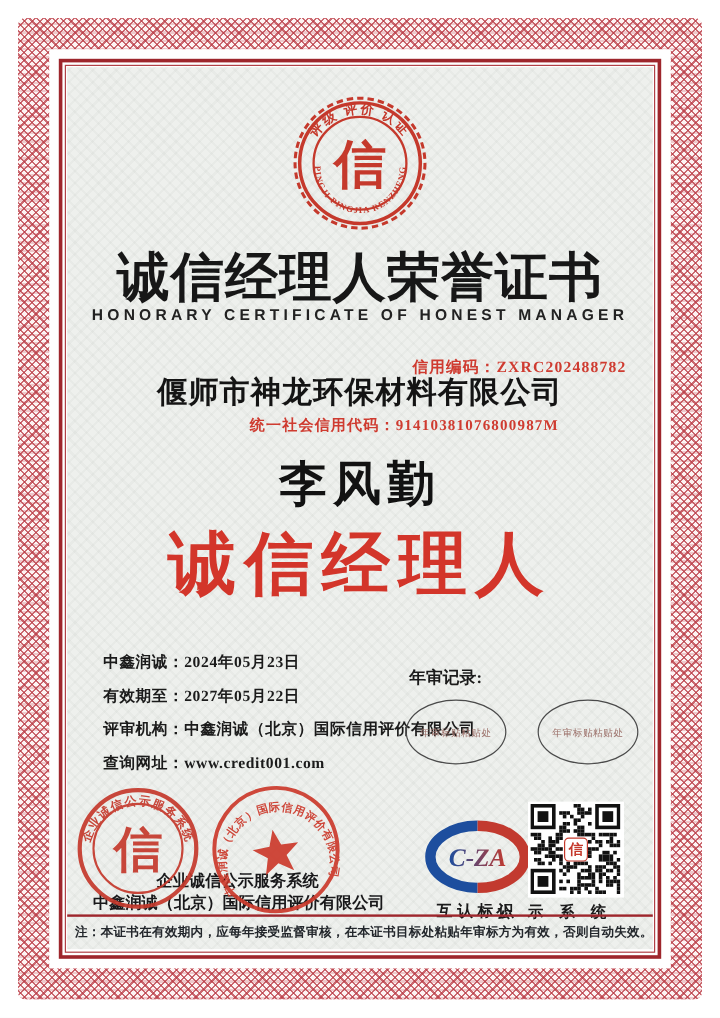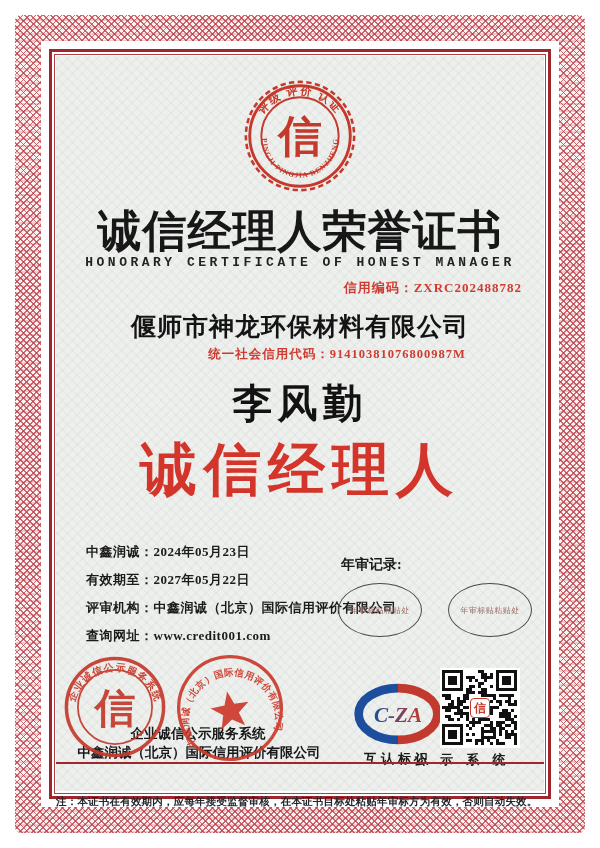--- a/index.html
+++ b/index.html
@@ -18,22 +18,22 @@
   .content{position:absolute;left:56px;top:56px;width:488px;height:735px;
     background:
       repeating-linear-gradient(45deg, rgba(120,130,120,.05) 0 2px, transparent 2px 7px),
       repeating-linear-gradient(-45deg, rgba(120,130,120,.05) 0 2px, transparent 2px 7px),
       #eef0ed;}
   .abs{position:absolute;}
   .ctr{left:0;width:100%;text-align:center;}
   
   .title{top:146px;font-size:44px;font-weight:bold;color:#171717;letter-spacing:1px;}
   .subtitle{top:199px;font-size:13px;font-weight:bold;color:#222;letter-spacing:3.5px;
-    font-family:Liberation Mono, monospace;}
-  .credit-line{top:223px;right:22px;font-size:13px;font-weight:bold;color:#cf3b30;letter-spacing:1px;}
+    font-family:Liberation Sans, sans-serif;}
+  .credit-line{top:241px;right:22px;font-size:13px;font-weight:bold;color:#cf3b30;letter-spacing:1px;}
   .company{top:254px;font-size:25px;font-weight:bold;color:#141414;letter-spacing:1px;}
   .social{top:290px;font-size:12.5px;font-weight:bold;color:#cf3b30;letter-spacing:1px;margin-left:37px;}
   .person{top:320px;font-size:40px;font-weight:bold;color:#121212;letter-spacing:5px;}
   .honor{top:376px;font-size:57px;font-weight:bold;color:#d3352a;letter-spacing:7px;}
   
   .details{left:30px;top:487px;font-size:13px;font-weight:bold;color:#1b1b1b;}
   .details .row{margin-bottom:10px;letter-spacing:.5px;}
   .annual-label{left:285px;top:500px;font-size:14px;font-weight:bold;color:#1b1b1b;}
   .oval{position:absolute;width:82px;height:52px;border:1.5px solid #4a4a4a;border-radius:50%;
     display:flex;align-items:center;justify-content:center;}
@@ -49,21 +49,21 @@
   .cza{left:294px;top:626px;}
   .mutual{left:294px;top:694px;width:96px;text-align:center;font-size:13px;font-weight:bold;
     color:#1b1b1b;letter-spacing:4px;}
   .qr-box{left:384px;top:612px;width:76px;height:76px;background:#fff;padding:2px;}
   .qr-logo{position:absolute;left:50%;top:50%;transform:translate(-50%,-50%);
     width:18px;height:18px;background:#fff;border:1.5px solid #c5392c;border-radius:4px;
     display:flex;align-items:center;justify-content:center;font-size:12px;font-weight:bold;color:#c5392c;}
   .qr-label{left:356px;top:695px;width:100px;text-align:center;font-size:13px;font-weight:bold;
     color:#1b1b1b;letter-spacing:5px;}
   .divider{left:0;top:706px;width:100%;border-top:2px solid #9e262c;}
-  .note{left:0;top:739px;width:100%;text-align:left;font-size:10.5px;font-weight:bold;
+  .note{left:0;top:714px;width:100%;text-align:right;font-size:10.5px;font-weight:bold;
     color:#23272c;letter-spacing:.2px;}
   svg text{font-family:"Liberation Serif","DejaVu Serif",serif;}
 </style>
 </head>
 <body>
 
 <div class="cert">
   <div class="lace"></div>
   <div class="lace-gap"></div>
   <div class="frame"></div>

